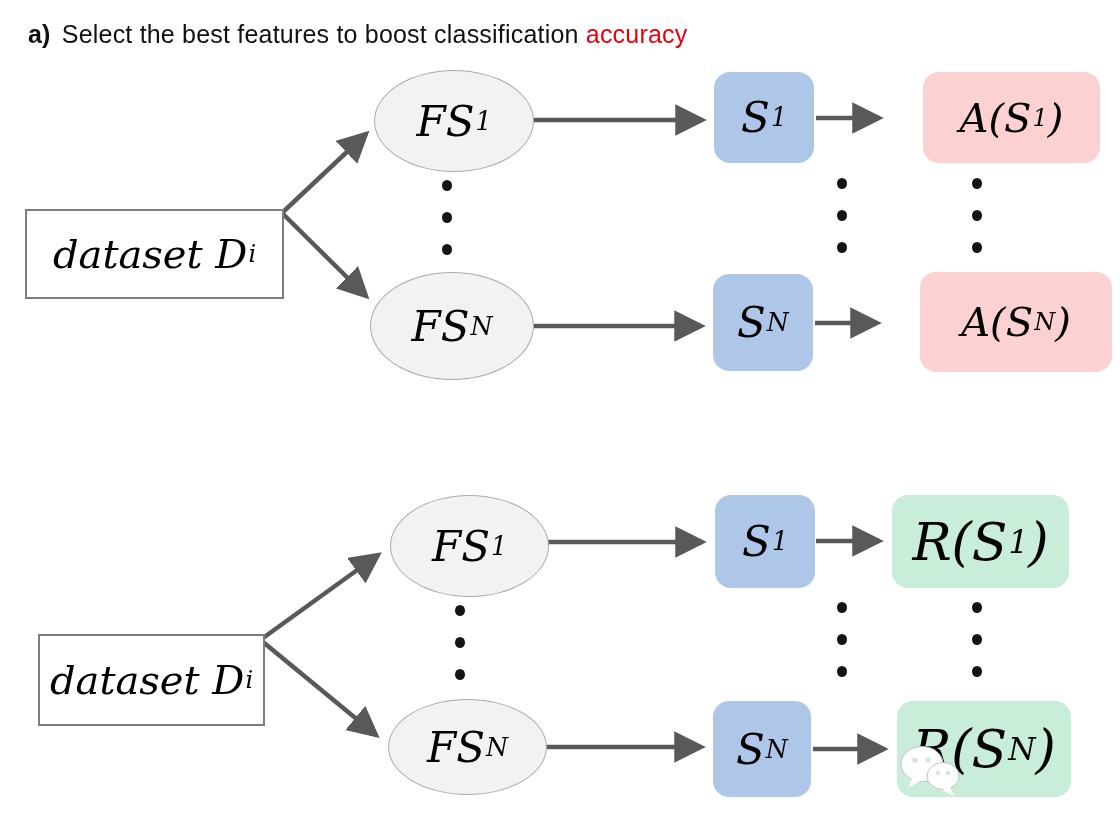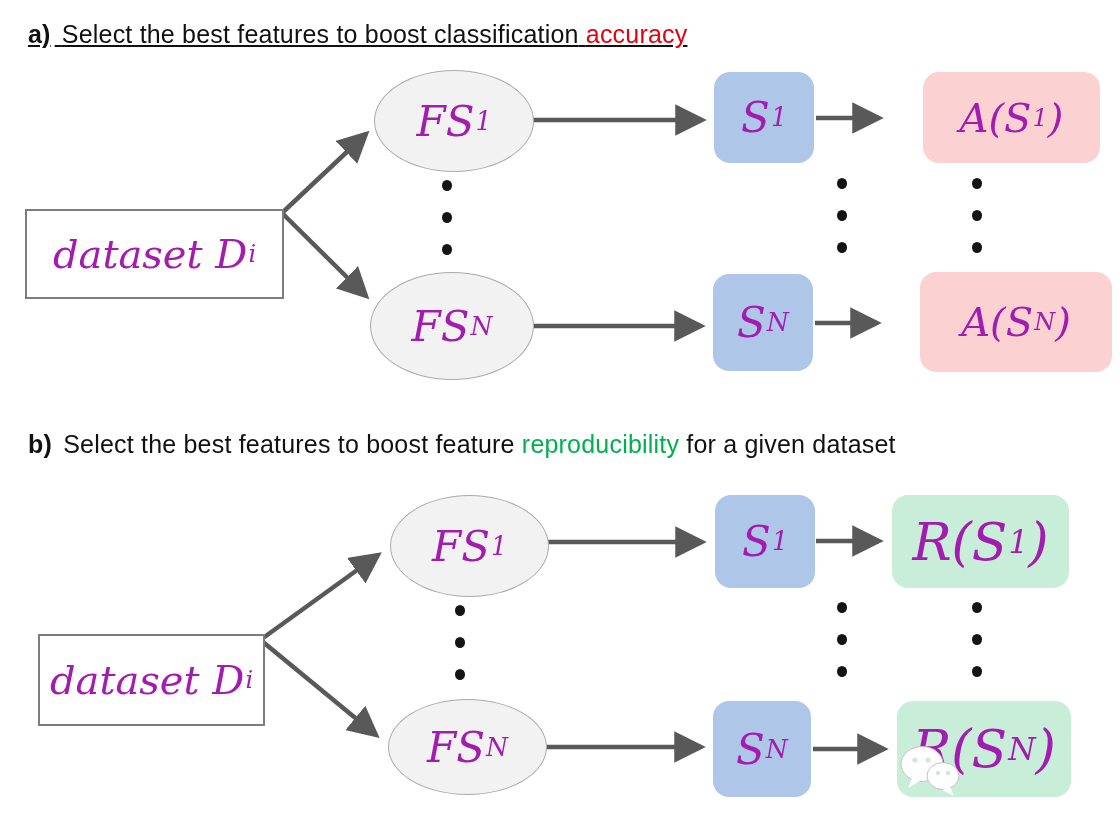--- a/index.html
+++ b/index.html
@@ -10,33 +10,33 @@
   svg.arrow-layer { position:absolute; left:0; top:0; width:1120px; height:824px; pointer-events:none; }
   .arrow { stroke:var(--arrow-gray,#595959); stroke-width:4.5; fill:none; }
 
   .title { position:absolute; font-size:25px; color:#111; white-space:nowrap; letter-spacing:0.2px; }
   .title .prefix { font-weight:bold; margin-right:4px; }
   .hl-red   { color:var(--accuracy-red,#e8000d); }
   .hl-green { color:var(--reproducibility-green,#00b050); }
 
   .node {
     position:absolute; display:flex; align-items:center; justify-content:center;
-    font-family:"DejaVu Serif", serif; font-style:italic; color:#a21caf;
+    font-family:"DejaVu Serif", serif; font-style:italic; color:#000000;
   }
   .node sub { font-size:0.60em; font-style:italic; vertical-align:-0.30em; margin-left:1px; }
 
   .rect-node { border:2px solid #7d7d7d; background:#ffffff; font-size:40px;margin-top:39px; }
   .ellipse-node { background:var(--ellipse-gray,#f2f2f2); border:1.5px solid #ababab; border-radius:50%; font-size:42px; }
   .round-box { border-radius:16px; font-size:42px; }
   .box-blue { background:var(--selection-blue,#aec6e8); }
   .box-pink { background:var(--accuracy-pink,#fbd1d1); font-size:40px;margin-left:32px; }
   .box-mint { background:var(--reproducibility-mint,#c8edd8); font-size:52px; }
 
   
-  #a-title   { left:28px;  top:20px;text-decoration:underline; }
+  #a-title   { left:28px;  top:20px; }
   #a-dataset { left:25px;  top:170px; width:255px; height:86px; }
   #a-fs1     { left:374px; top:70px;  width:158px; height:100px; }
   #a-fsN     { left:370px; top:272px; width:162px; height:106px; }
   #a-s1      { left:714px; top:72px;  width:100px; height:91px; }
   #a-sN      { left:713px; top:274px; width:100px; height:97px; }
   #a-out1    { left:891px; top:72px;  width:177px; height:91px; }
   #a-outN    { left:888px; top:272px; width:192px; height:100px; }
 
   
   #b-title   { left:28px;  top:430px; }
@@ -139,26 +139,20 @@
       <i></i>
       <i></i>
       <i></i>
     </div>
   <div class="vdots" id="a-dots-out">
       <i></i>
       <i></i>
       <i></i>
     </div>
 
-  <div class="title" id="b-title">
-    <span class="prefix">b)</span>
-    <span>Select the best features to boost feature</span>
-    <span class="hl-green">reproducibility</span>
-    <span>for a given dataset</span>
-  </div>
 
   <div class="node rect-node" id="b-dataset">
     <span>dataset D</span>
       <sub>i</sub>
   </div>
 
   <div class="node ellipse-node" id="b-fs1">
     <span>FS</span>
       <sub>1</sub>
   </div>

